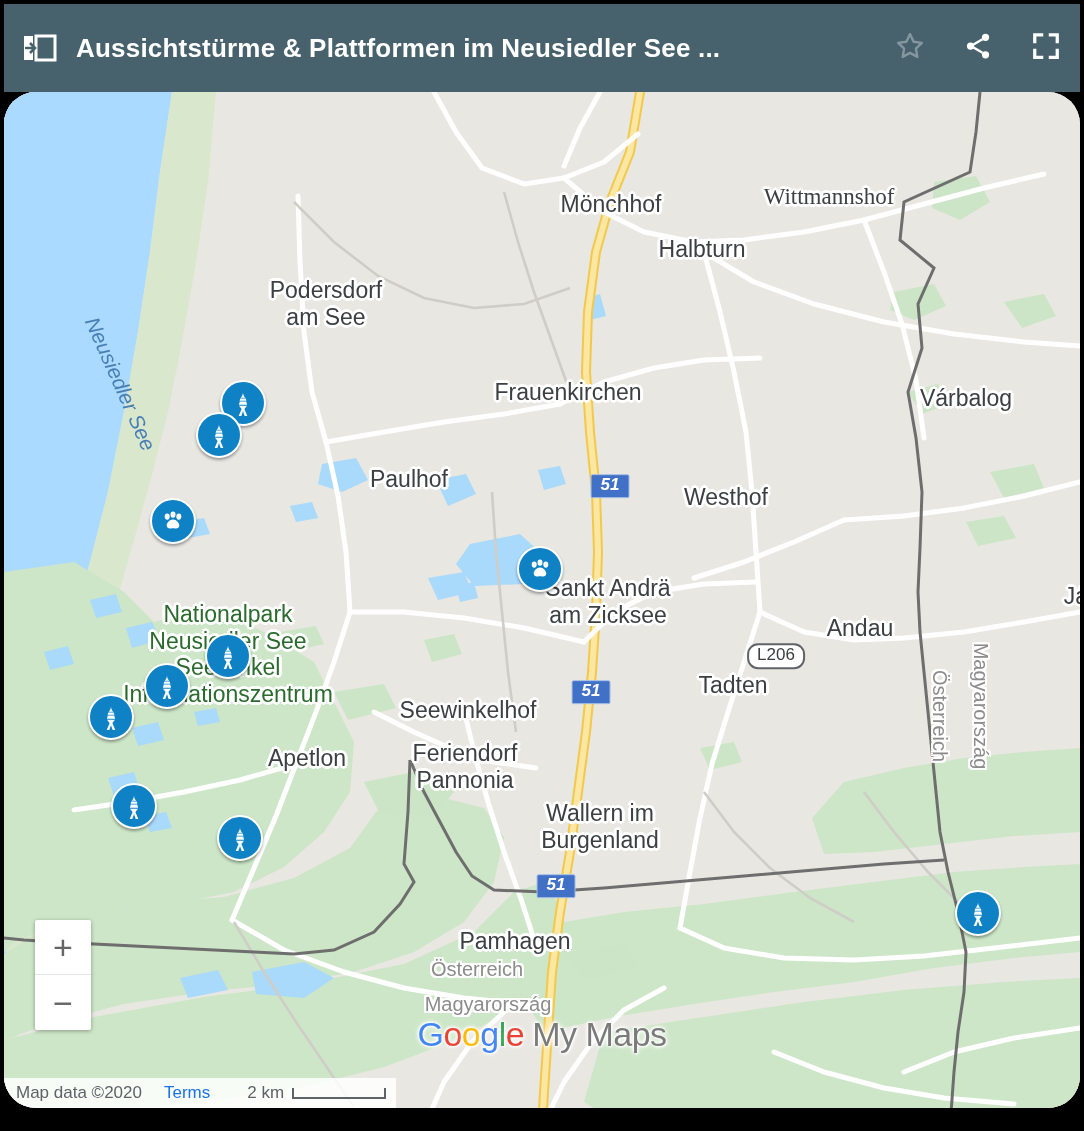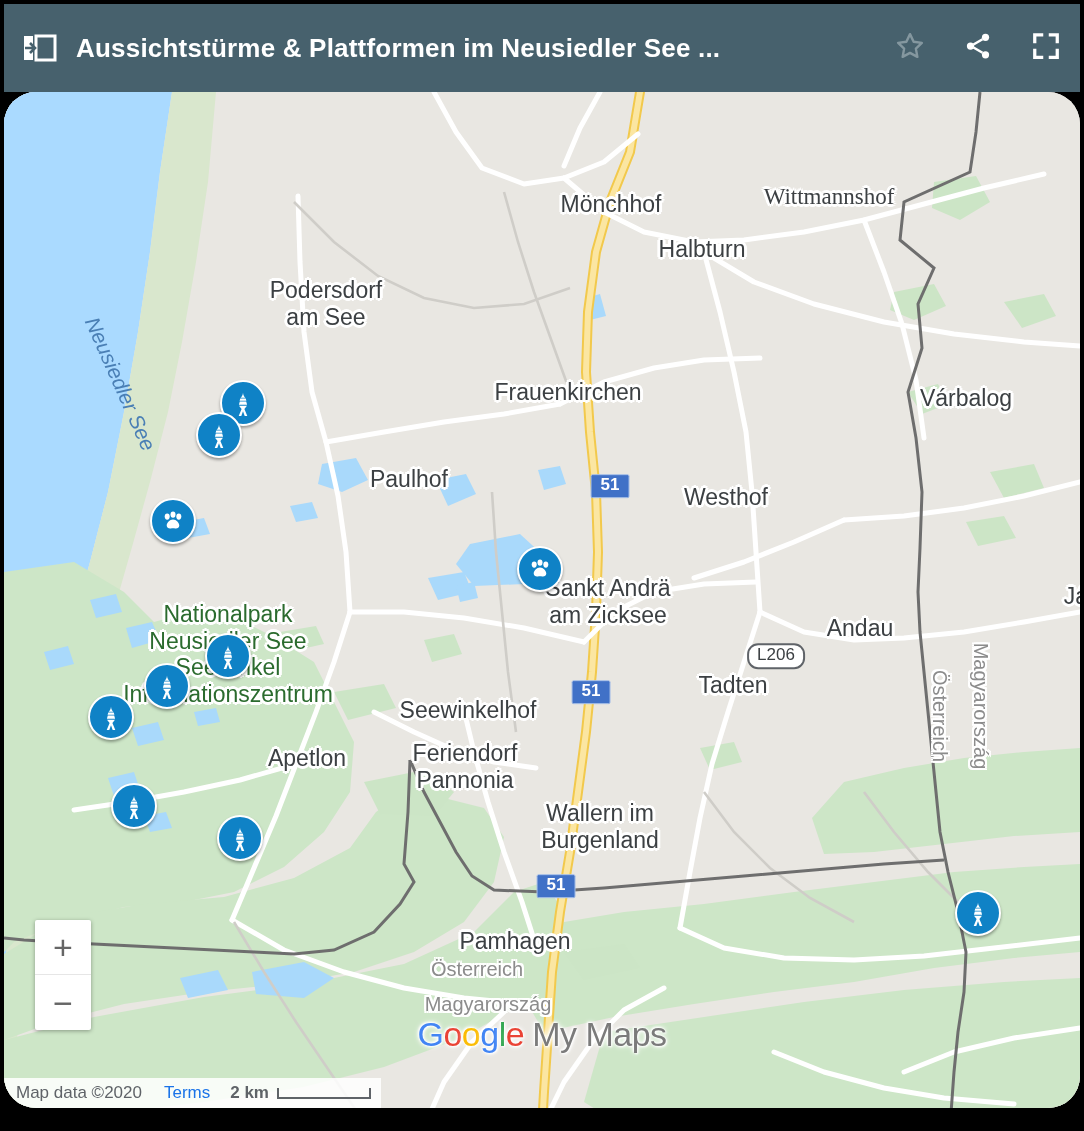--- a/index.html
+++ b/index.html
@@ -121,20 +121,21 @@
     transform: translate(-50%, -50%);
     background: #4071c7;
     border: 1px solid #a8c0e8;
     color: #ffffff;
     font-size: 17px;
     font-weight: bold;
     padding: 1px 9px 2px;
     border-radius: 2px;
     line-height: 1.1;
     pointer-events: none;
+    font-style: italic;
   }
   .shield-l {
     position: absolute;
     transform: translate(-50%, -50%);
     background: #ffffff;
     border: 2px solid #5f6368;
     color: #3c4043;
     font-size: 17px;
     padding: 1px 8px 2px;
     border-radius: 11px;
@@ -203,21 +204,21 @@
     color: #5f6368;
     z-index: 45;
     white-space: nowrap;
   }
   .attrib .terms {
     color: #1a73e8;
     margin-left: 22px;
     text-decoration: none;
     cursor: pointer;
   }
-  .attrib .scale-txt { margin-left: 20px; font-weight: bold; }
+  .attrib .scale-txt { margin-left: 37px; }
   .scale-bar {
     margin-left: 8px;
     width: 94px; height: 11px;
     border: 2px solid #5f6368;
     border-top: none;
   }
 
   
   .gm-logo {
     position: absolute;

